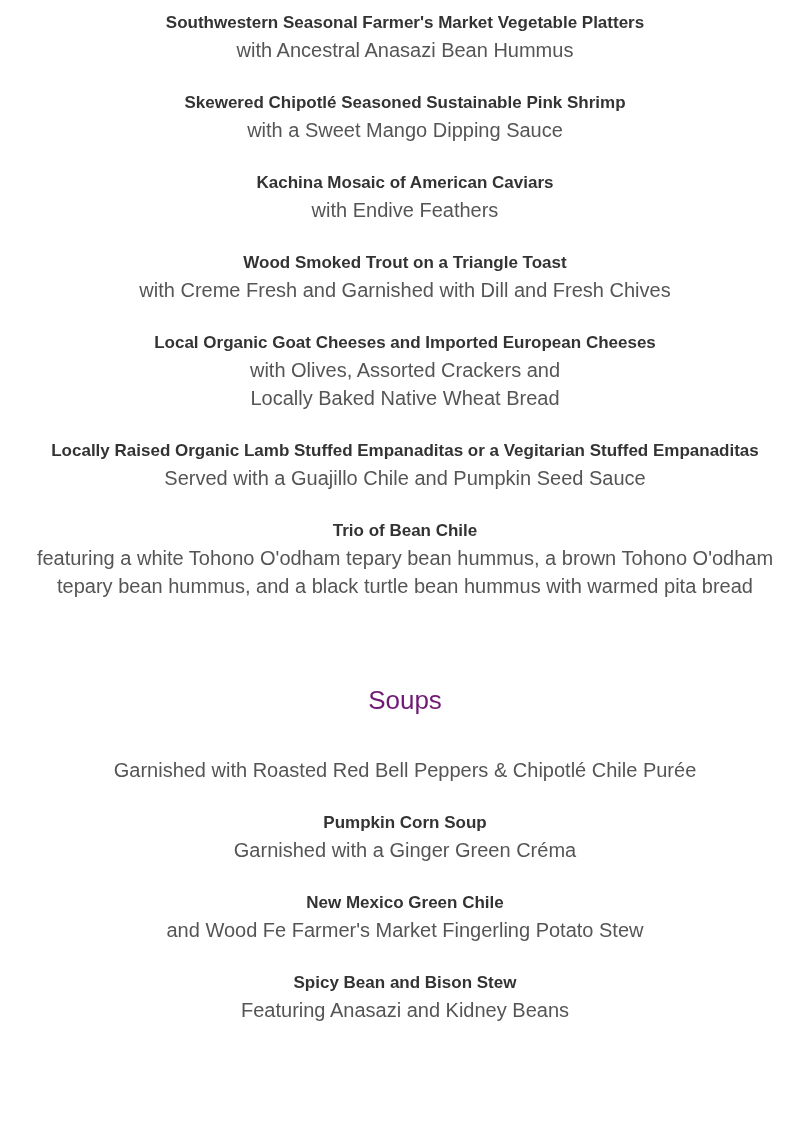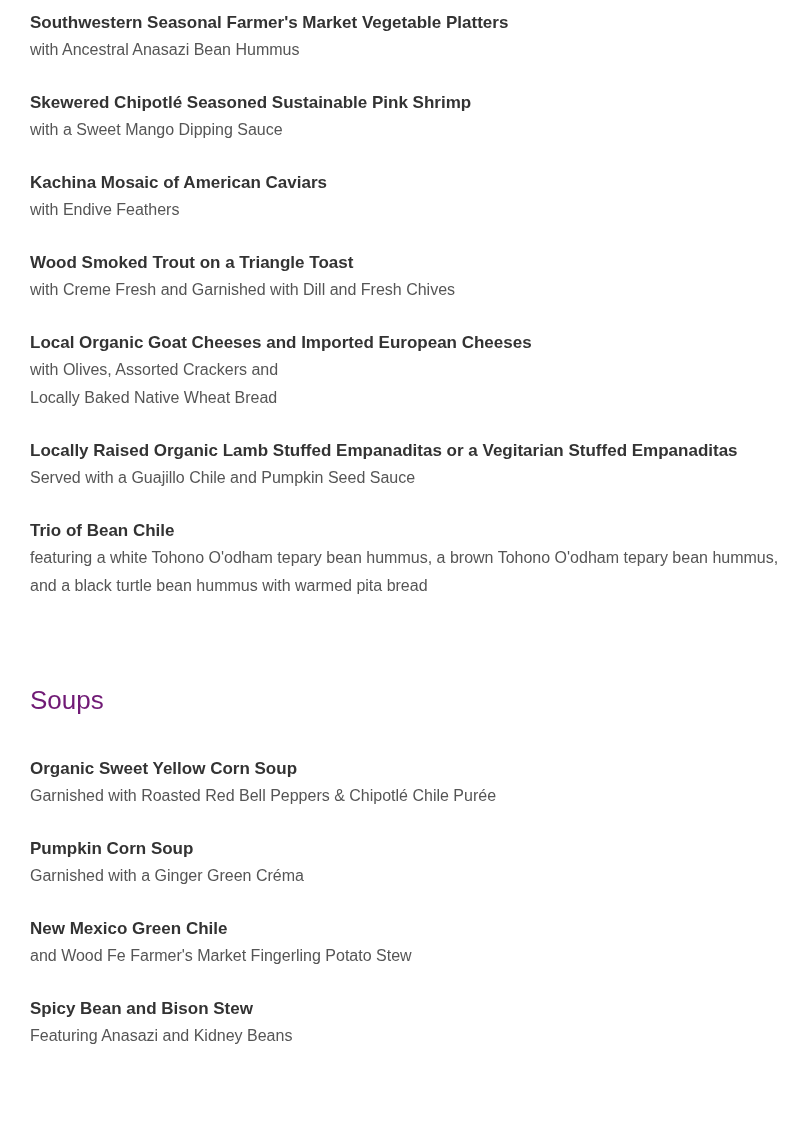--- a/index.html
+++ b/index.html
@@ -7,34 +7,34 @@
       width: 810px;
       height: 1140px;
       overflow: hidden;
       background: #ffffff;
       font-family: "Liberation Sans", "DejaVu Sans", sans-serif;
     }
     .menu-page {
       width: 810px;
       height: 1140px;
       padding: 10px 30px 0 30px;
-      text-align: left;
+      text-align: center;
       overflow: hidden;
     }
     .menu-item {
       margin-bottom: 26px;
     }
     .item-name {
       font-size: 17px;
       font-weight: bold;
       color: #333333;
       line-height: 26px;
     }
     .item-desc {
-      font-size: 16px;
+      font-size: 20px;
       font-weight: normal;
       color: #555555;
       line-height: 28px;
     }
     .section-heading {
       font-size: 26px;
       font-weight: 400;
       color: #701a75;
       line-height: 34px;
       margin-top: 83px;
@@ -84,21 +84,20 @@
       <div class="item-desc">featuring a white Tohono O'odham tepary bean hummus, a brown Tohono O'odham tepary bean hummus, and a black turtle bean hummus with warmed pita bread</div>
     </div>
 
   </div>
 
   <div class="menu-section">
 
     <div class="section-heading">Soups</div>
 
     <div class="menu-item">
-      <div class="item-name">Organic Sweet Yellow Corn Soup</div>
       <div class="item-desc">Garnished with Roasted Red Bell Peppers &amp; Chipotlé Chile Purée</div>
     </div>
 
 
     <div class="menu-item">
       <div class="item-name">Pumpkin Corn Soup</div>
       <div class="item-desc">Garnished with a Ginger Green Créma</div>
     </div>
 
     <div class="menu-item">

